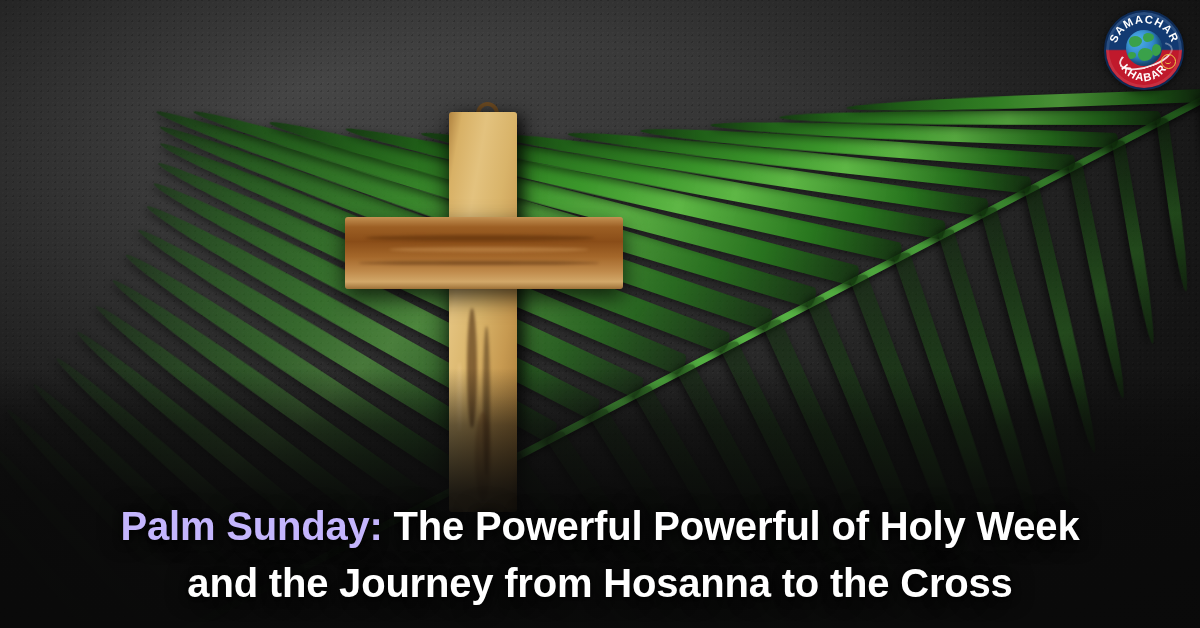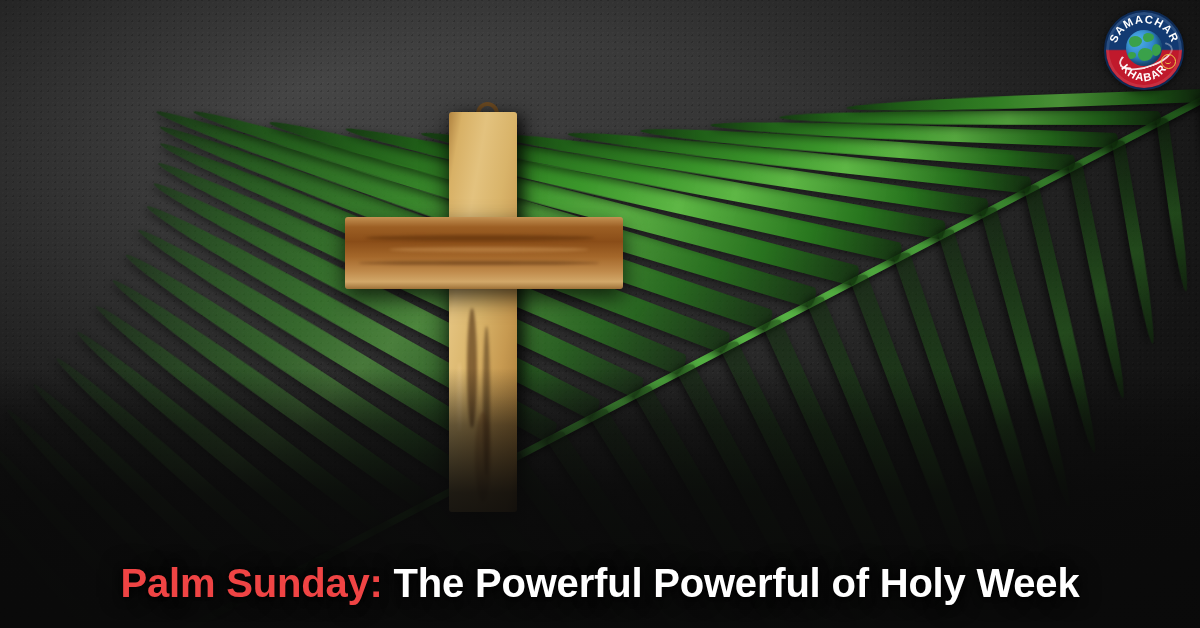--- a/index.html
+++ b/index.html
@@ -146,21 +146,21 @@
     padding: 0 26px;
     text-align: center;
     font-weight: 700;
     font-size: 40px;
     line-height: 1.42;
     color: #ffffff;
     letter-spacing: -0.2px;
     text-shadow: 0 2px 10px rgba(0,0,0,.9), 0 0 22px rgba(0,0,0,.75);
   }
   .headline .kicker {
-    color: #ef4444;
+    color: #c4b5fd;
   }
 
   
   .logo {
     position: absolute;
     right: 16px;
     top: 10px;
     width: 80px;
     height: 80px;
   }
@@ -306,20 +306,21 @@
 
     <div class="vignette"></div>
   </div>
 
   <div class="scrim"></div>
 
   <div class="headline">
     <div>
       <span class="kicker">Palm Sunday:</span><span> The Powerful Powerful of Holy Week</span>
     </div>
+    <div>and the Journey from Hosanna to the Cross</div>
   </div>
 
   <div class="logo">
     <div class="logo-disc"></div>
 
     <svg viewBox="0 0 80 80" width="80" height="80">
       <defs>
         <path id="arcTop" d="M 11,42 A 29,29 0 0 1 69,42" fill="none"></path>
         <path id="arcBot" d="M 13,44 A 27,27 0 0 0 67,44" fill="none"></path>
       </defs>

